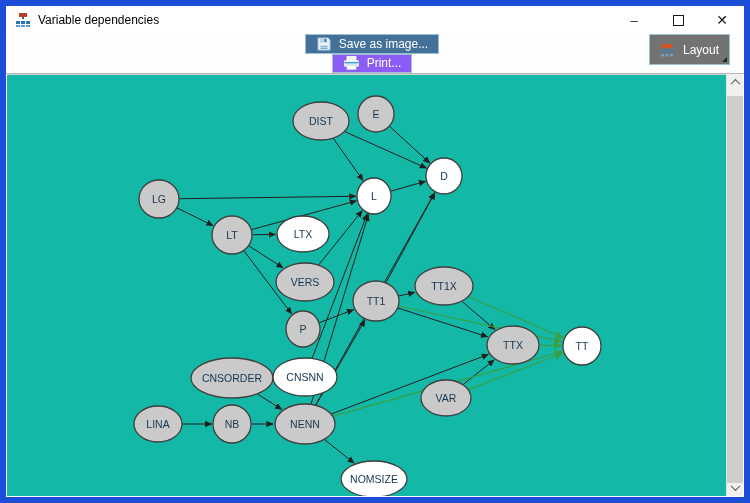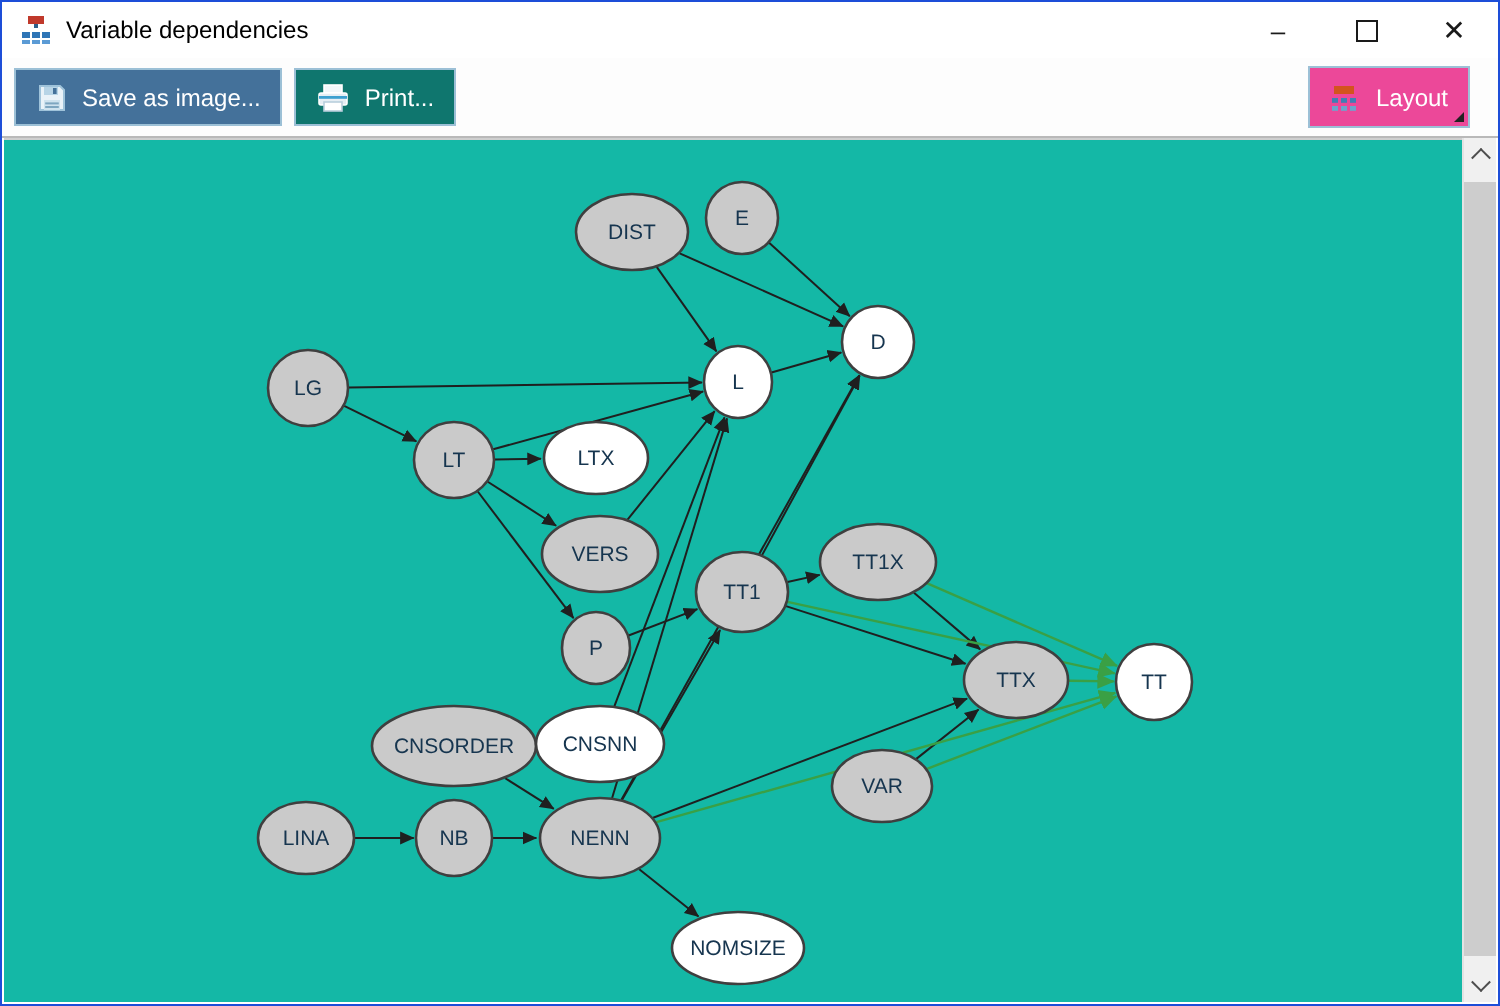--- a/index.html
+++ b/index.html
@@ -1,33 +1,33 @@
 <!DOCTYPE html>
 <html><head>
 <meta charset="utf-8">
 <style>
   html,body{margin:0;padding:0;background:#e8e8e8;}
   body{width:750px;height:503px;position:relative;font-family:"Liberation Sans",sans-serif;overflow:hidden;}
-  .window{position:absolute;inset:0;background:#ffffff;border:1px solid #1d4ed8;box-sizing:border-box;}
+  .window{position:absolute;inset:0;background:#ffffff;border:6px solid #1d4ed8;box-sizing:border-box;}
 
   
   .titlebar{height:28px;display:flex;align-items:center;padding-left:9px;background:#ffffff;}
   .app-icon{width:16px;height:16px;flex:0 0 16px;}
   .title{font-size:12px;color:#000;margin-left:7px;}
   .win-controls{margin-left:auto;display:flex;height:28px;}
   .win-btn{width:44px;display:flex;align-items:center;justify-content:center;color:#1a1a1a;font-size:13px;cursor:default;}
   .max-box{width:9px;height:9px;border:1px solid #1a1a1a;display:inline-block;}
   .close-glyph{font-size:14px;}
 
   
-  .toolbar{position:relative;height:39px;display:flex;align-items:center;padding:0 6px;border-bottom:1px solid #b9b9b9;background:#fdfdfd;}
+  .toolbar{position:relative;height:39px;display:flex;align-items:center;padding:0 6px;border-bottom:1px solid #b9b9b9;background:#fdfdfd;flex-direction:column;}
   .tb-btn{display:inline-flex;align-items:center;gap:7px;height:27px;padding:0 10px;font-size:12px;color:#ffffff;border:1px solid #9cc0d6;margin-right:6px;cursor:default;white-space:nowrap;}
   .btn-save{background:#44719a;}
-  .btn-print{background:#0f766e;}
-  .btn-layout{position:absolute;right:8px;background:#ec4899;height:29px;color:#fff;}
+  .btn-print{background:#8b5cf6;}
+  .btn-layout{position:absolute;right:8px;background:#737373;height:29px;color:#fff;}
   .corner-tri{position:absolute;right:2px;bottom:2px;width:0;height:0;border-left:5px solid transparent;border-bottom:5px solid #222;}
 
   
   .canvas{position:absolute;left:1px;right:18px;top:68px;bottom:1px;background:#14b8a6;border-top:1px solid #cfcfcf;overflow:hidden;}
   .graph-svg{position:absolute;left:0;top:0;}
   .graph-svg text{font-family:"Liberation Sans",sans-serif;font-size:10.5px;}
 
   
   .scrollbar{position:absolute;top:68px;right:1px;bottom:1px;width:17px;background:#f0f0f0;border-left:1px solid #e3e3e3;box-sizing:border-box;}
   .sb-btn{position:absolute;left:0;right:0;height:17px;display:flex;align-items:center;justify-content:center;}

